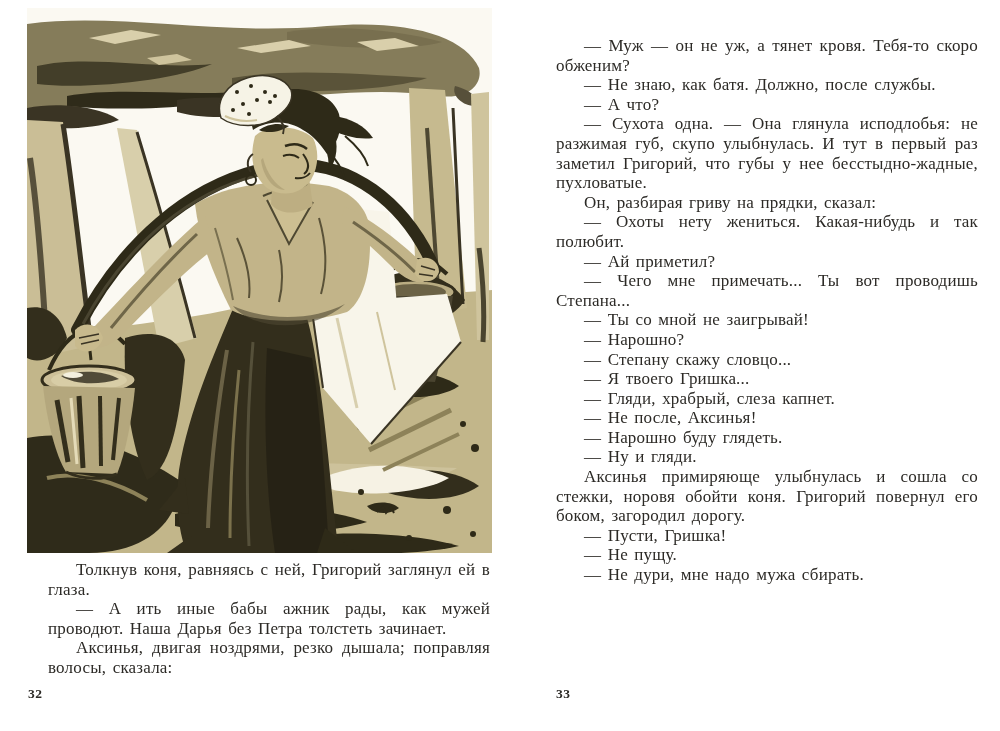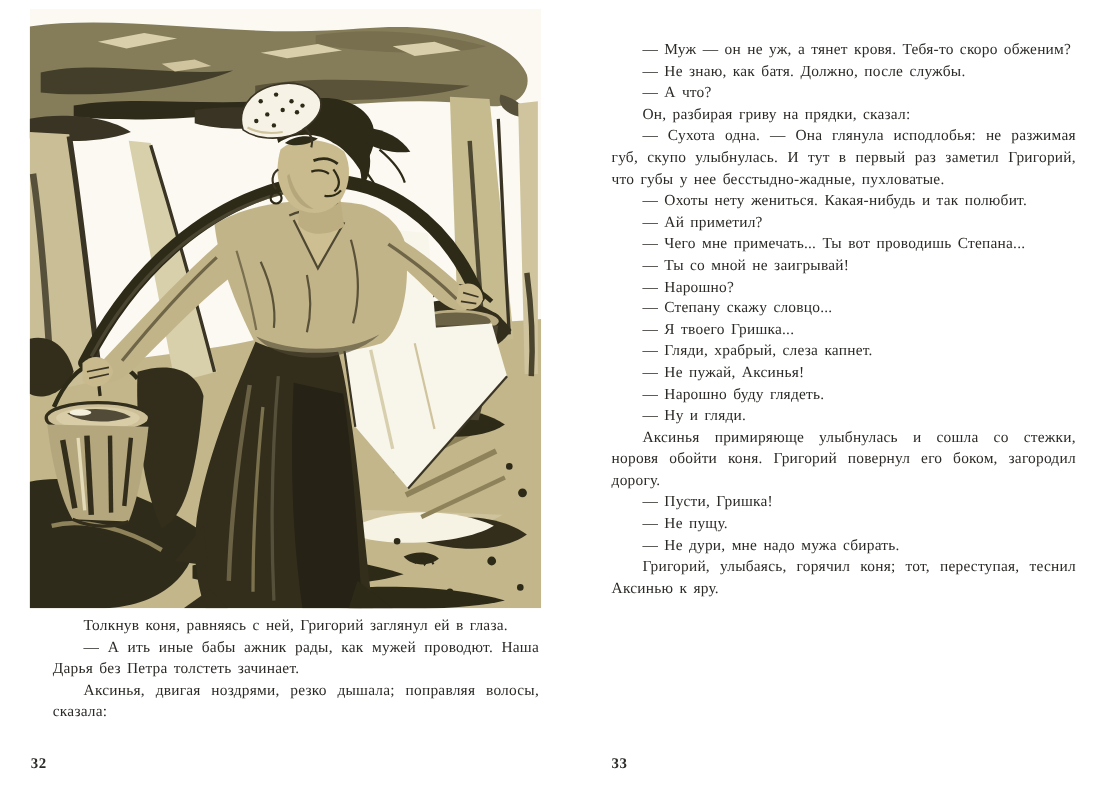--- a/index.html
+++ b/index.html
@@ -10,21 +10,21 @@
   }
   .page { position:absolute; top:0; height:731px; }
   .page-left  { left:0;   width:500px; }
   .page-right { left:500px; width:500px; }
 
   .illustration { position:absolute; left:27px; top:8px; width:465px; height:545px; margin:0; }
   .illustration svg { display:block; width:100%; height:100%; }
 
   .text-block p {
     margin:0; text-indent:28px; text-align:justify;
-    font-size:14px; line-height:19.6px;
+    font-size:17px; line-height:19.6px;
     letter-spacing:0.2px; word-spacing:2px;
   }
   .left-text  { position:absolute; left:48px;  top:560px; width:442px; }
   .right-text { position:absolute; left:56px;  top:36px;  width:422px; }
 
   .page-number {
     position:absolute; font-size:13.5px; font-weight:700; letter-spacing:0.5px;
   }
   .page-number-left  { left:28px; top:686px; }
   .page-number-right { left:56px; top:686px; width:422px; text-align:left; }
@@ -194,36 +194,35 @@
       </div>
 
     <div class="page-number page-number-left">32</div>
   </div>
 
   <div class="page page-right">
     <div class="text-block right-text">
         <p>— Муж — он не уж, а тянет кровя. Тебя-то скоро обженим?</p>
         <p>— Не знаю, как батя. Должно, после службы.</p>
         <p>— А что?</p>
+        <p>— Сухота одна. — Она глянула исподлобья: не разжимая губ, скупо улыбнулась. И тут в первый раз заметил Григорий, что губы у нее бесстыдно-жадные, пухловатые.</p>
         <p>Он, разбирая гриву на прядки, сказал:</p>
-        <p>— Сухота одна. — Она глянула исподлобья: не разжимая губ, скупо улыбнулась. И тут в первый раз заметил Григорий, что губы у нее бесстыдно-жадные, пухловатые.</p>
         <p>— Охоты нету жениться. Какая-нибудь и так полюбит.</p>
         <p>— Ай приметил?</p>
         <p>— Чего мне примечать... Ты вот проводишь Степана...</p>
         <p>— Ты со мной не заигрывай!</p>
         <p>— Нарошно?</p>
         <p>— Степану скажу словцо...</p>
         <p>— Я твоего Гришка...</p>
         <p>— Гляди, храбрый, слеза капнет.</p>
-        <p>— Не пужай, Аксинья!</p>
+        <p>— Не после, Аксинья!</p>
         <p>— Нарошно буду глядеть.</p>
         <p>— Ну и гляди.</p>
         <p>Аксинья примиряюще улыбнулась и сошла со стежки, норовя обойти коня. Григорий повернул его боком, загородил дорогу.</p>
         <p>— Пусти, Гришка!</p>
         <p>— Не пущу.</p>
         <p>— Не дури, мне надо мужа сбирать.</p>
-        <p>Григорий, улыбаясь, горячил коня; тот, переступая, теснил Аксинью к яру.</p>
       </div>
 
     <div class="page-number page-number-right">33</div>
   </div>
 
 </div>
 
 </body></html>

